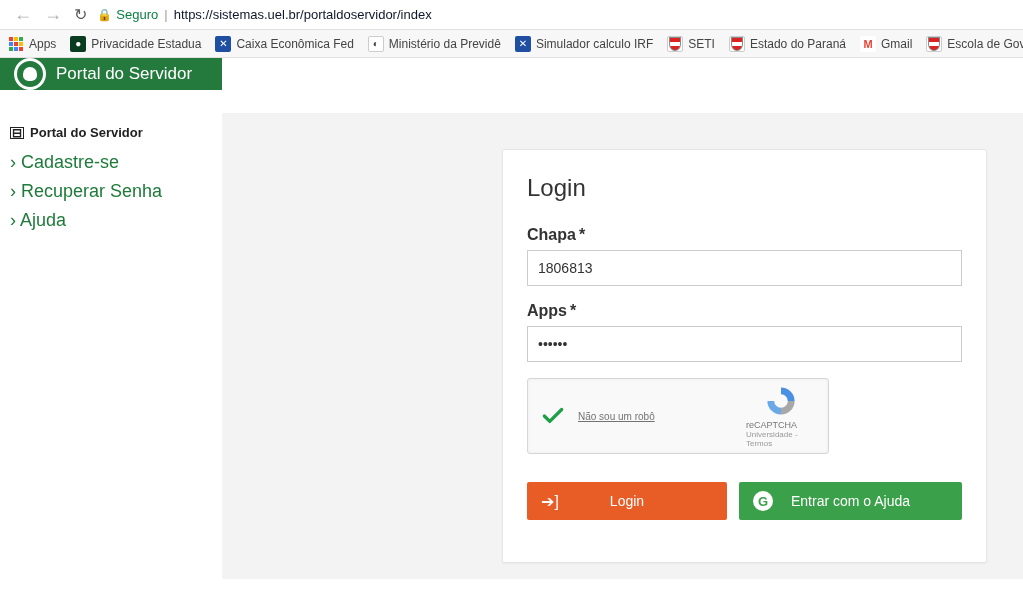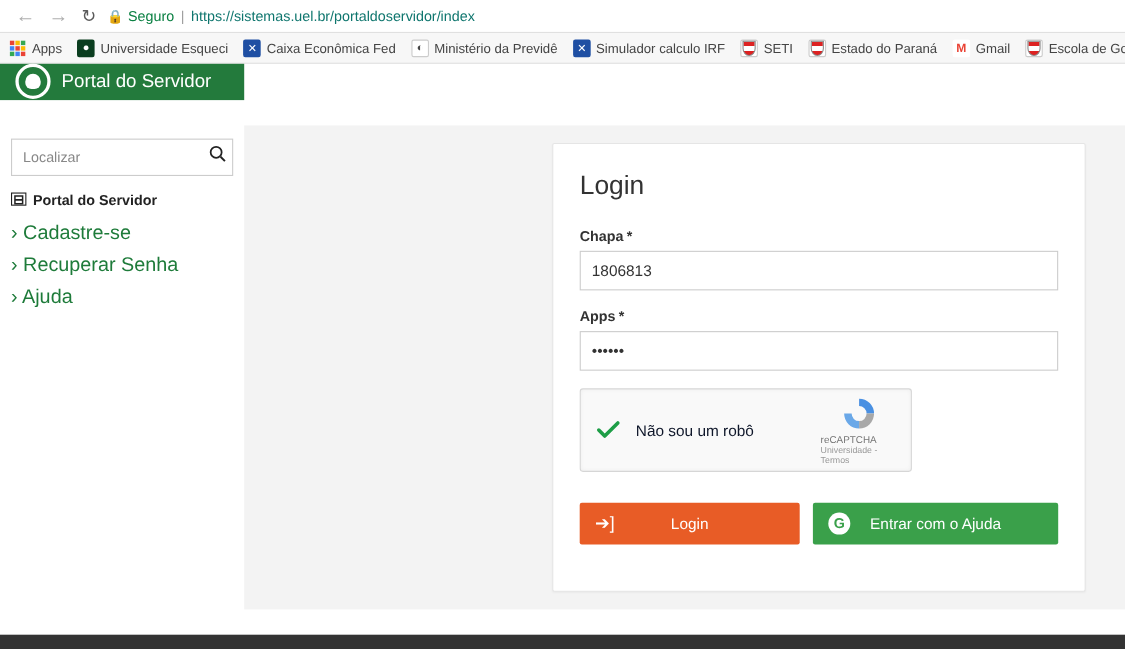--- a/index.html
+++ b/index.html
@@ -6,21 +6,21 @@
     body { font-family: Arial, Helvetica, sans-serif; font-size: 13px; background: #fff; }
 
     
     .browser-bar { display: flex; align-items: center; height: 30px; padding: 0 8px; border-bottom: 1px solid #e0e0e0; background: #fff; }
     .nav-arrow { color: #b0b0b0; font-size: 18px; padding: 0 6px; cursor: default; }
     .reload { color: #5a5a5a; font-size: 16px; padding: 0 10px 0 6px; cursor: pointer; }
     .url-box { display: flex; align-items: center; flex: 1; height: 22px; }
     .lock { color: #0b8043; font-size: 12px; margin-right: 4px; }
     .secure-label { color: #0b8043; font-size: 13px; }
     .url-divider { color: #9e9e9e; margin: 0 6px; }
-    .url-text { color: #0f766e; font-size: 13px; }
+    .url-text { color: #0f172a; font-size: 13px; }
 
     
     .bookmark-bar { display: flex; align-items: center; height: 28px; padding: 0 8px; border-bottom: 1px solid #e0e0e0; background: #f7f7f7; font-size: 12px; color: #444; }
     .bk-item { display: flex; align-items: center; margin-right: 14px; cursor: pointer; white-space: nowrap; }
     .bk-icon { width: 16px; height: 16px; margin-right: 5px; display: inline-flex; align-items: center; justify-content: center; border-radius: 2px; font-size: 10px; }
     .apps-icon { display:inline-grid; grid-template-columns:repeat(3,4px); grid-template-rows:repeat(3,4px); gap:1px; }
     .apps-icon span { width:4px; height:4px; }
     .apps-icon span:nth-child(1){background:#ea4335;} .apps-icon span:nth-child(2){background:#fbbc05;} .apps-icon span:nth-child(3){background:#34a853;}
     .apps-icon span:nth-child(4){background:#4285f4;} .apps-icon span:nth-child(5){background:#ea4335;} .apps-icon span:nth-child(6){background:#fbbc05;}
     .apps-icon span:nth-child(7){background:#34a853;} .apps-icon span:nth-child(8){background:#4285f4;} .apps-icon span:nth-child(9){background:#ea4335;}
@@ -51,31 +51,31 @@
     .search-input { width: 100%; height: 34px; border: 1px solid #ccc; padding: 0 30px 0 10px; font-size: 13px; color: #555; }
     .search-input::placeholder { color: #888; }
     .search-icon-btn { position: absolute; right: 6px; top: 6px; font-size: 15px; color: #333; cursor: pointer; }
     .sb-heading { font-weight: bold; font-size: 13px; color: #222; margin-bottom: 12px; display:flex; align-items:center; }
     .sb-heading-icon { margin-right: 6px; font-size: 12px; border:1px solid #222; padding:0 1px; line-height:10px;}
     .sb-link { color: #1e7b3a; font-size: 18px; margin: 8px 0; cursor: pointer; }
     .sb-link::before { content: "› "; color: #1e7b3a; }
 
     
     .main { flex: 1; background: #f3f3f3; padding: 16px 10px 16px 280px; position:relative; }
-    .card { width: 485px; background: #fff; border: 1px solid #e5e5e5; border-radius: 2px; padding: 24px 24px 28px; box-shadow: 0 1px 2px rgba(0,0,0,0.04); }
+    .card { width: 485px; background: #fff; border: 1px solid #e5e5e5; border-radius: 2px; padding: 24px 24px 28px; box-shadow: 0 1px 2px rgba(0,0,0,0.04); margin-top: 20px; }
     .card-title { font-size: 24px; color: #333; font-weight: 400; margin-bottom: 24px; }
-    .field-label { font-size: 13px; font-weight: bold; color: #333; margin-bottom: 6px; }
+    .field-label { font-size: 16px; font-weight: bold; color: #333; margin-bottom: 6px; }
     .field-label .req { color: #333; margin-left: 3px; }
     .text-input { width: 100%; height: 36px; border: 1px solid #ccc; padding: 0 10px; font-size: 14px; color: #333; margin-bottom: 16px; }
 
     
     .recaptcha { width: 302px; height: 76px; border: 1px solid #d6d6d6; border-radius: 3px; background: #f9f9f9; display: flex; align-items: center; padding: 0 12px; margin-bottom: 28px; box-shadow: 0 0 4px rgba(0,0,0,0.05) inset; }
     .rc-check { width: 26px; height: 26px; display:flex; align-items:center; justify-content:center; margin-right: 12px; }
     .rc-check svg { width: 30px; height: 30px; }
-    .rc-label { font-size: 14px; color: #0f172a; flex: 1; }
+    .rc-label { font-size: 10px; color: #737373; flex: 1; text-decoration: underline; }
     .rc-right { width: 70px; }
     .rc-logo { width: 34px; height: 34px; margin: 0 auto 2px; }
     .rc-brand { font-size: 9px; color: #777; }
     .rc-terms { font-size: 8px; color: #999; }
 
     
     .btn-row { display: flex; gap: 12px; margin-bottom: 14px; }
     .btn { height: 38px; border: none; border-radius: 2px; color: #fff; font-size: 14px; cursor: pointer; display: flex; align-items: center; justify-content: center; }
     .btn-login { background: #e85c26; flex: 0 0 200px; position:relative; }
     .btn-login-icon { position:absolute; left:14px; font-size:16px; }
@@ -116,21 +116,21 @@
           <span></span>
           <span></span>
           <span></span>
           <span></span>
         </span>
       </span>
     <span>Apps</span>
   </div>
   <div class="bk-item">
     <span class="bk-icon ic-uel">●</span>
-    <span>Universidade Esqueci</span>
+    <span>Privacidade Estadua</span>
   </div>
   <div class="bk-item">
     <span class="bk-icon ic-caixa">✕</span>
     <span>Caixa Econômica Fed</span>
   </div>
   <div class="bk-item">
     <span class="bk-icon ic-prev">◐</span>
     <span>Ministério da Previdê</span>
   </div>
   <div class="bk-item">
@@ -167,29 +167,20 @@
     <div class="topbar-left">
       <div class="logo-circle">
           <div class="logo-inner"></div>
         </div>
       <div class="brand-title">Portal do Servidor</div>
     </div>
   </div>
 
   <div class="body-row">
     <div class="sidebar">
-      <div class="search-wrap">
-        <input class="search-input" type="text" placeholder="Localizar" style="">
-        <span class="search-icon-btn">
-          <svg width="16" height="16" viewBox="0 0 16 16">
-              <circle cx="6.5" cy="6.5" r="5" fill="none" stroke="#222" stroke-width="1.6"></circle>
-              <line x1="10.5" y1="10.5" x2="14.5" y2="14.5" stroke="#222" stroke-width="1.8"></line>
-            </svg>
-        </span>
-      </div>
       <div class="sb-heading">
         <span class="sb-heading-icon">⊟</span>
         <span>Portal do Servidor</span>
       </div>
       <div class="sb-link">Cadastre-se</div>
       <div class="sb-link">Recuperar Senha</div>
       <div class="sb-link">Ajuda</div>
     </div>
 
     <div class="main">

